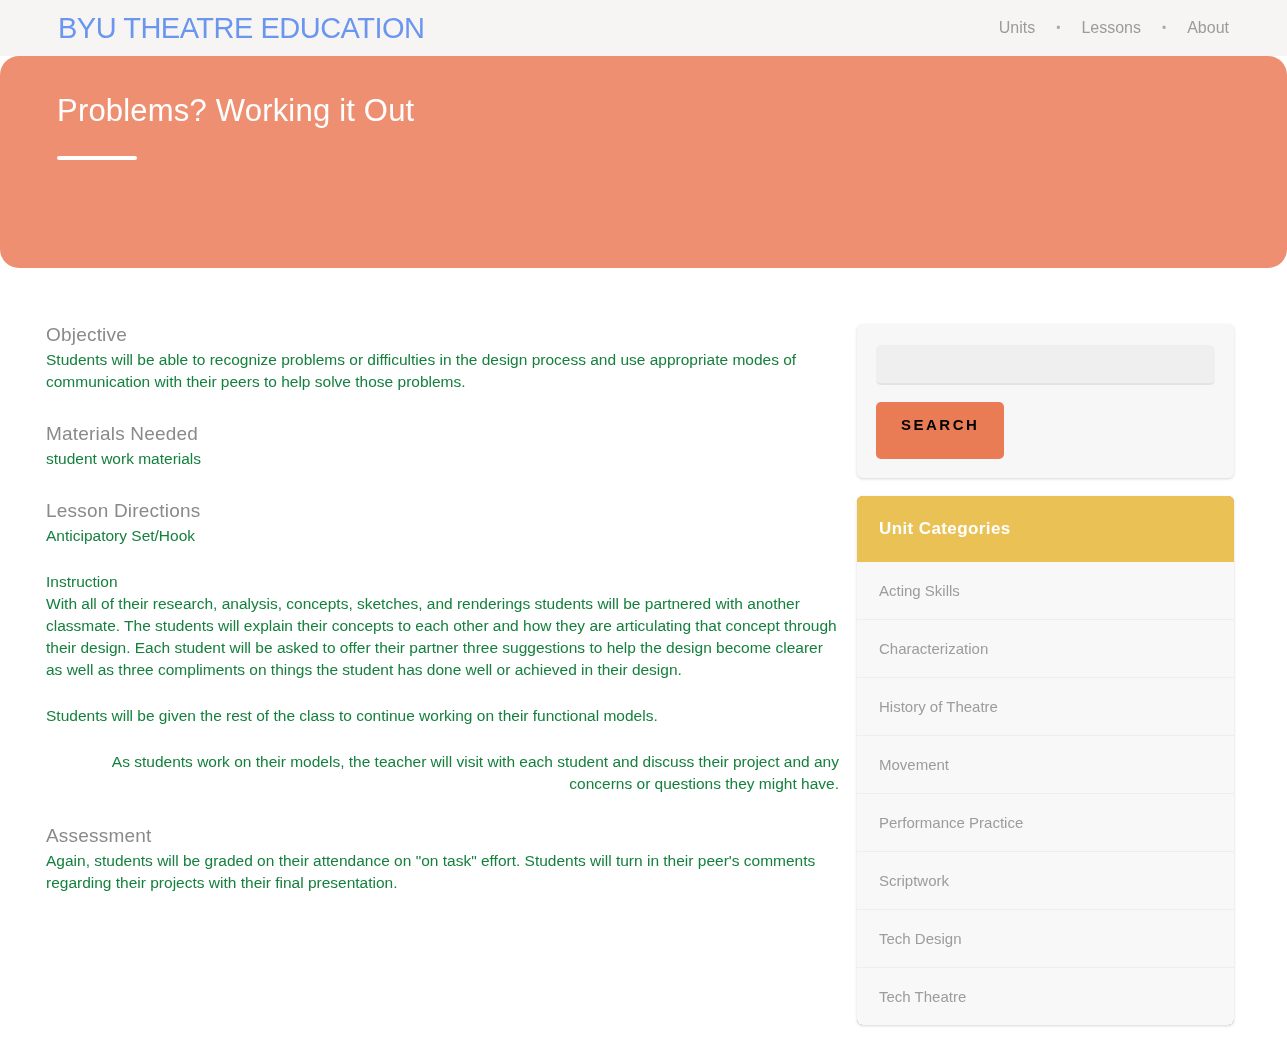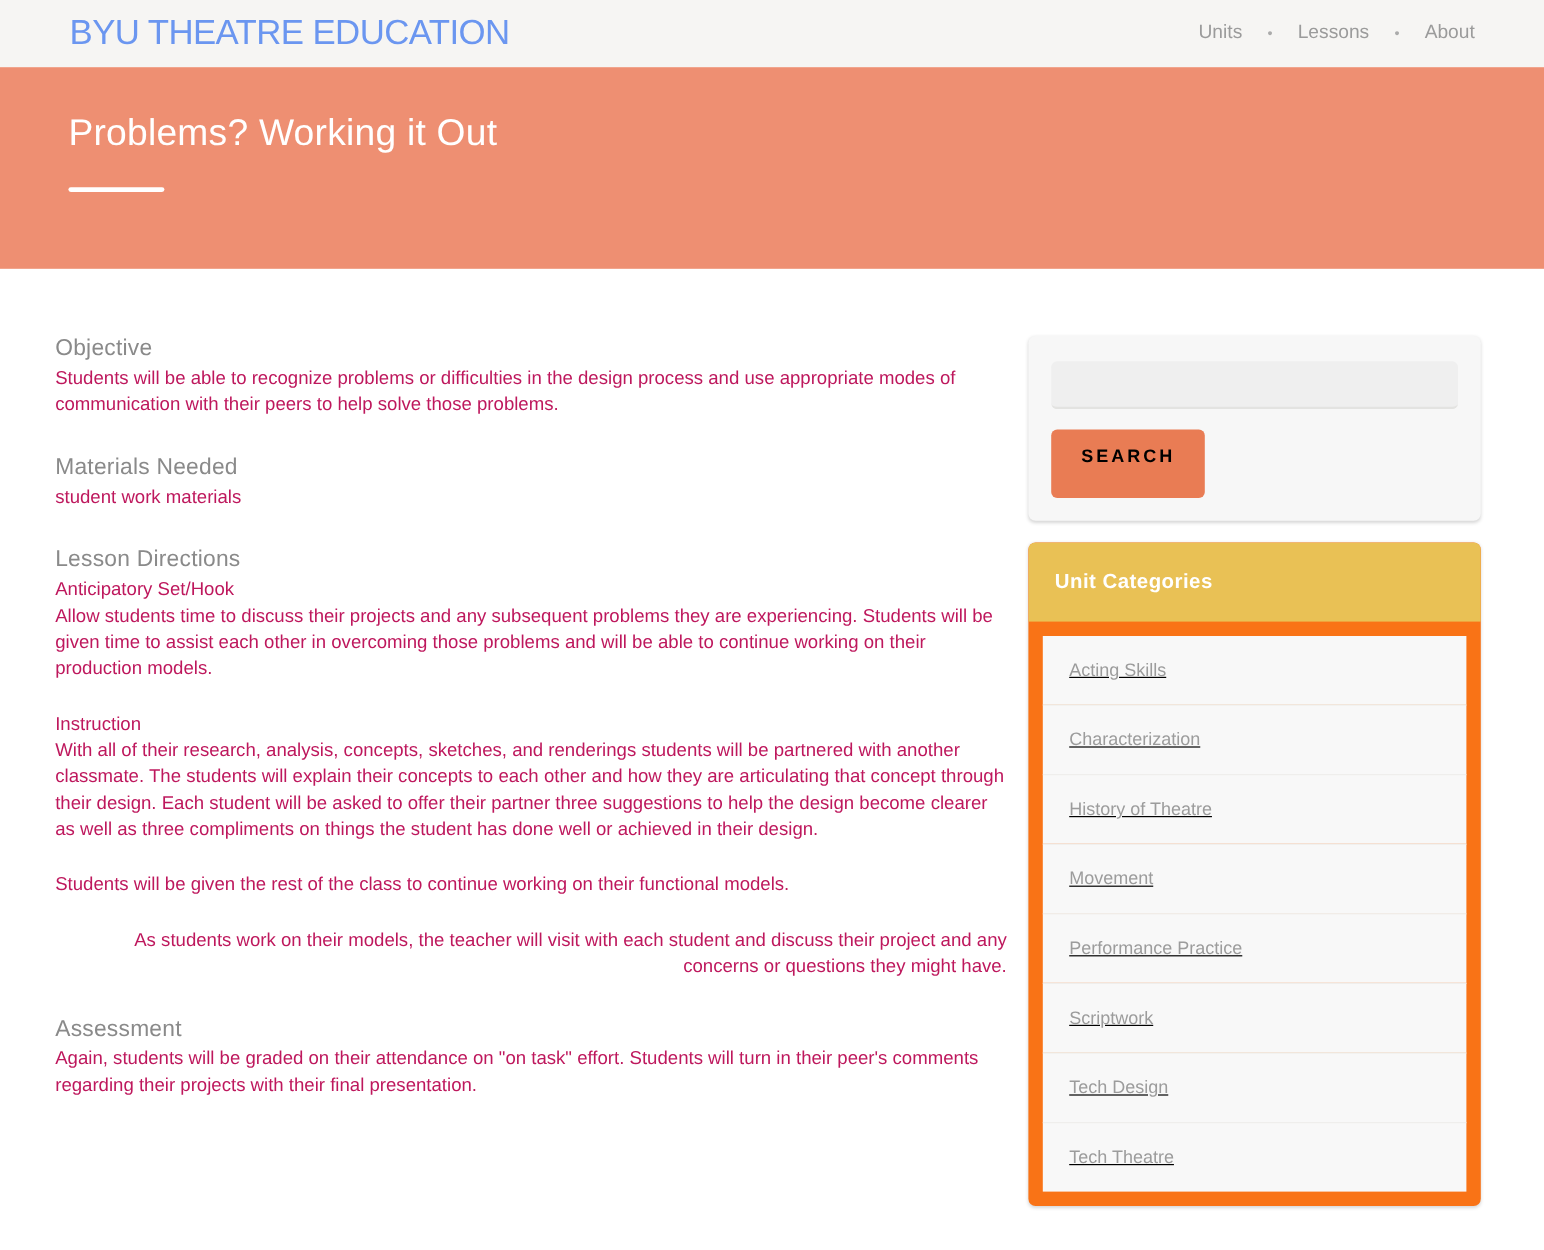--- a/index.html
+++ b/index.html
@@ -37,23 +37,24 @@
     color: #9B9B9B;
   }
   .main-nav .nav-link { cursor: pointer; }
   .main-nav .dot {
     font-size: 12px;
     color: #ABABab;
   }
 
   
   .hero {
-    height: 168px;
+    height: 212px;
     background: #EE8F72;
     padding: 37px 57px 12px;
+    border-radius: 19px;
   }
   .hero-title {
     margin: 0;
     font-size: 31px;
     font-weight: 300;
     color: #ffffff;
     letter-spacing: 0.2px;
   }
   .hero-underline {
     width: 80px;
@@ -79,21 +80,21 @@
     margin: 0 0 3px;
     font-size: 19px;
     font-weight: 400;
     color: #8A8A8A;
     letter-spacing: 0.2px;
   }
   .section p {
     margin: 0;
     font-size: 15.5px;
     line-height: 22px;
-    color: #be185d;
+    color: #15803d;
   }
   .block { margin: 0 0 24px; }
   .block:last-child { margin-bottom: 0; text-align: right; }
   .block .sub-label { margin: 0; }
 
   
   .card {
     background: #F7F7F7;
     border-radius: 6px;
     box-shadow: 0 1px 3px rgba(0,0,0,0.16);
@@ -131,21 +132,21 @@
     background: #f97316;
   }
   .categories-header {
     background: #E9C155;
     padding: 23px 22px;
     color: #ffffff;
     font-size: 17px;
     font-weight: bold;
     letter-spacing: 0.4px;
   }
-  .categories-list { list-style: none; margin: 12px; padding: 0; text-decoration: underline; }
+  .categories-list { list-style: none; margin: 0; padding: 0; }
   .categories-list li {
     padding: 20px 22px;
     font-size: 15px;
     color: #9C9C9C;
     background: #F8F8F8;
     border-top: 1px solid #EFEEEC;
     cursor: pointer;
   }
   .categories-list li:first-child { border-top: none; }
 </style>
@@ -179,21 +180,20 @@
 
     <div class="section">
       <h2>Materials Needed</h2>
       <p>student work materials</p>
     </div>
 
     <div class="section">
       <h2>Lesson Directions</h2>
       <div class="block">
         <p class="sub-label">Anticipatory Set/Hook</p>
-        <p>Allow students time to discuss their projects and any subsequent problems they are experiencing. Students will be given time to assist each other in overcoming those problems and will be able to continue working on their production models.</p>
       </div>
       <div class="block">
         <p class="sub-label">Instruction</p>
         <p>With all of their research, analysis, concepts, sketches, and renderings students will be partnered with another classmate. The students will explain their concepts to each other and how they are articulating that concept through their design. Each student will be asked to offer their partner three suggestions to help the design become clearer as well as three compliments on things the student has done well or achieved in their design.</p>
       </div>
       <div class="block">
         <p>Students will be given the rest of the class to continue working on their functional models.</p>
       </div>
       <div class="block">
         <p>As students work on their models, the teacher will visit with each student and discuss their project and any concerns or questions they might have.</p>

